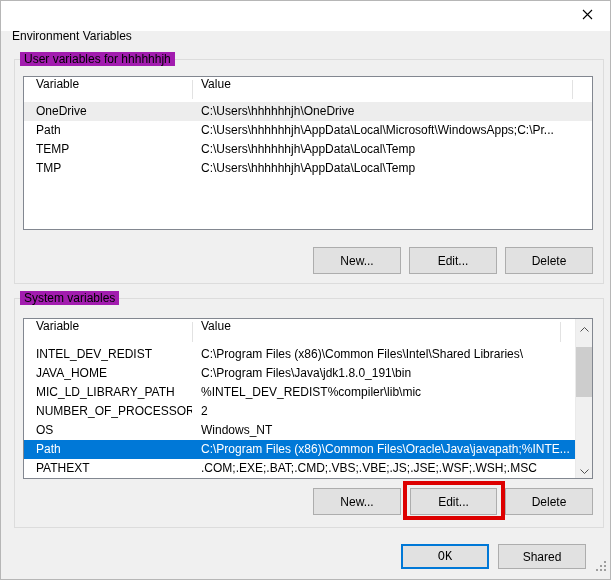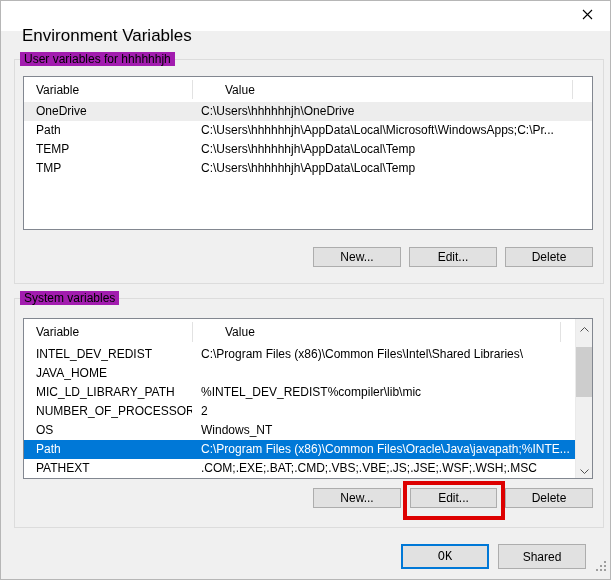--- a/index.html
+++ b/index.html
@@ -9,21 +9,21 @@
   .window {
     position:relative; width:611px; height:580px;
     background:#f0f0f0; border:1px solid #b6b6b6; overflow:hidden;
   }
 
   
   .titlebar {
     position:absolute; left:0; top:0; width:100%; height:30px;
     background:#ffffff; display:flex; align-items:center;
   }
-  .titlebar .title { padding-left:21px; font-size:17px;margin-top:39px; }
+  .titlebar .title { padding-left:11px; font-size:12px;margin-top:39px; }
   .close-btn {
     position:absolute; right:0; top:0; width:45px; height:30px;
     display:flex; align-items:center; justify-content:center; cursor:pointer;
   }
 
   
   .groupbox { position:absolute; border:1px solid #dcdcdc; }
   .gb-label {
     position:absolute; top:-8px; left:5px; background:#a21caf;
     padding:0 4px; font-size:12px; white-space:nowrap;
@@ -31,25 +31,25 @@
   .gb-user   { left:13px; top:58px;  width:590px; height:225px; }
   .gb-system { left:13px; top:297px; width:590px; height:230px; }
 
   
   .listview {
     position:absolute; background:#ffffff; border:1px solid #828790; overflow:hidden;
   }
   .lv-user   { left:22px; top:75px;  width:570px; height:154px; }
   .lv-system { left:22px; top:317px; width:570px; height:161px; }
 
-  .lv-header { position:relative; display:flex; align-items:center; }
+  .lv-header { position:relative; display:flex; align-items:flex-start; }
   .lv-user   .lv-header { height:25px; }
   .lv-system .lv-header { height:26px; width:553px; }
   .lv-header .col-var { width:168px; padding-left:12px; }
-  .lv-header .col-val { padding-left:9px;margin-left:24px; }
+  .lv-header .col-val { padding-left:9px; }
   .hdr-divider { position:absolute; top:3px; bottom:3px; width:1px; background:#e2e2e2; }
 
   .lv-row { display:flex; height:19px; line-height:19px; white-space:nowrap; }
   .cell-var { width:168px; padding-left:12px; overflow:hidden; flex-shrink:0; }
   .cell-val { padding-left:9px; overflow:hidden; flex:1; }
   .lv-system .lv-row { width:553px; }
   .sel-inactive { background:var(--sel-inactive,#ededed); }
   .sel-active   { background:var(--sel-active,#0078d7); color:#ffffff; }
 
   
@@ -57,21 +57,21 @@
     position:absolute; top:0; right:0; bottom:0; width:17px;
     background:#f0f0f0; border-left:1px solid #eaeaea;
   }
   .sb-btn { position:absolute; left:0; width:17px; height:17px;
     display:flex; align-items:center; justify-content:center; }
   .sb-btn.up { top:0; } .sb-btn.down { bottom:0; }
   .sb-thumb { position:absolute; left:0; top:28px; width:17px; height:50px; background:#cdcdcd; }
 
   
   .btn {
-    position:absolute; width:88px; height:20px;
+    position:absolute; width:88px; height:27px;
     background:#e1e1e1; border:1px solid #adadad;
     font-family:inherit; font-size:12px; color:#000; cursor:pointer;
   }
   .btn-ok { height:25px; border:2px solid var(--accent,#0078d7);font-family:Liberation Mono, monospace; }
   .btn-cancel { height:25px; }
 
   .u-new { left:312px; top:246px; }  .u-edit { left:408px; top:246px; }  .u-del { left:504px; top:246px; }
   .s-new { left:312px; top:487px; }  .s-edit { left:409px; top:487px; width:87px; }  .s-del { left:504px; top:487px; }
   .btn-ok { left:400px; top:543px; } .btn-cancel { left:497px; top:543px; }
 
@@ -146,20 +146,21 @@
       <div class="col-val">Value</div>
       <div class="hdr-divider" style="left:536px"></div>
     </div>
     <div id="system-rows">
         <div class="lv-row">
           <span class="cell-var">INTEL_DEV_REDIST</span>
           <span class="cell-val">C:\Program Files (x86)\Common Files\Intel\Shared Libraries\</span>
         </div>
         <div class="lv-row">
           <span class="cell-var">JAVA_HOME</span>
+          <span class="cell-val">C:\Program Files\Java\jdk1.8.0_191\bin</span>
         </div>
         <div class="lv-row">
           <span class="cell-var">MIC_LD_LIBRARY_PATH</span>
           <span class="cell-val">%INTEL_DEV_REDIST%compiler\lib\mic</span>
         </div>
         <div class="lv-row">
           <span class="cell-var">NUMBER_OF_PROCESSORS</span>
           <span class="cell-val">2</span>
         </div>
         <div class="lv-row">

